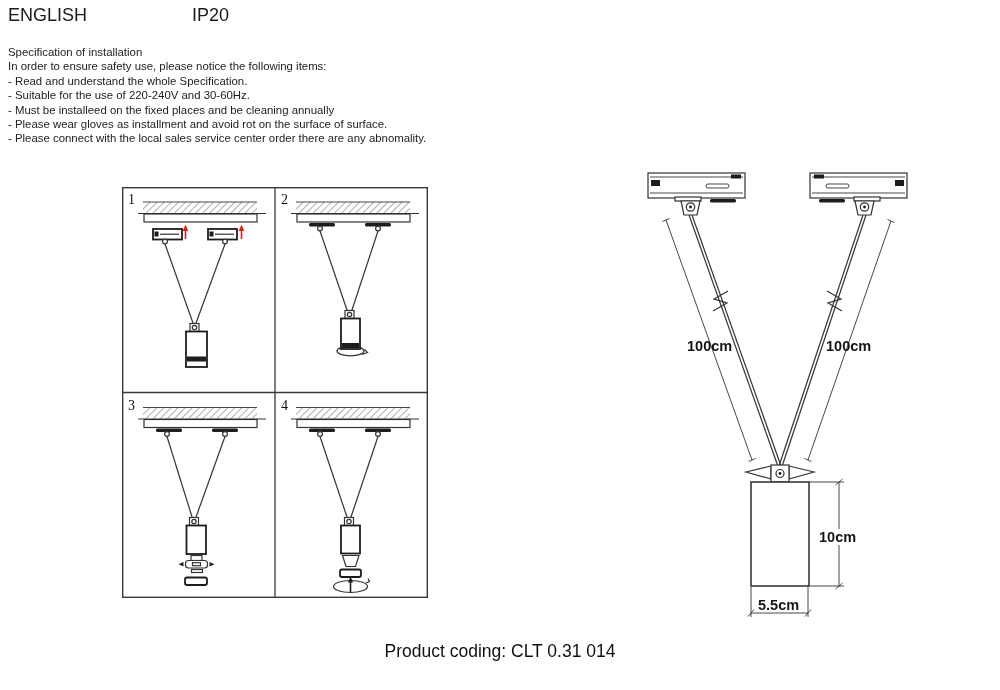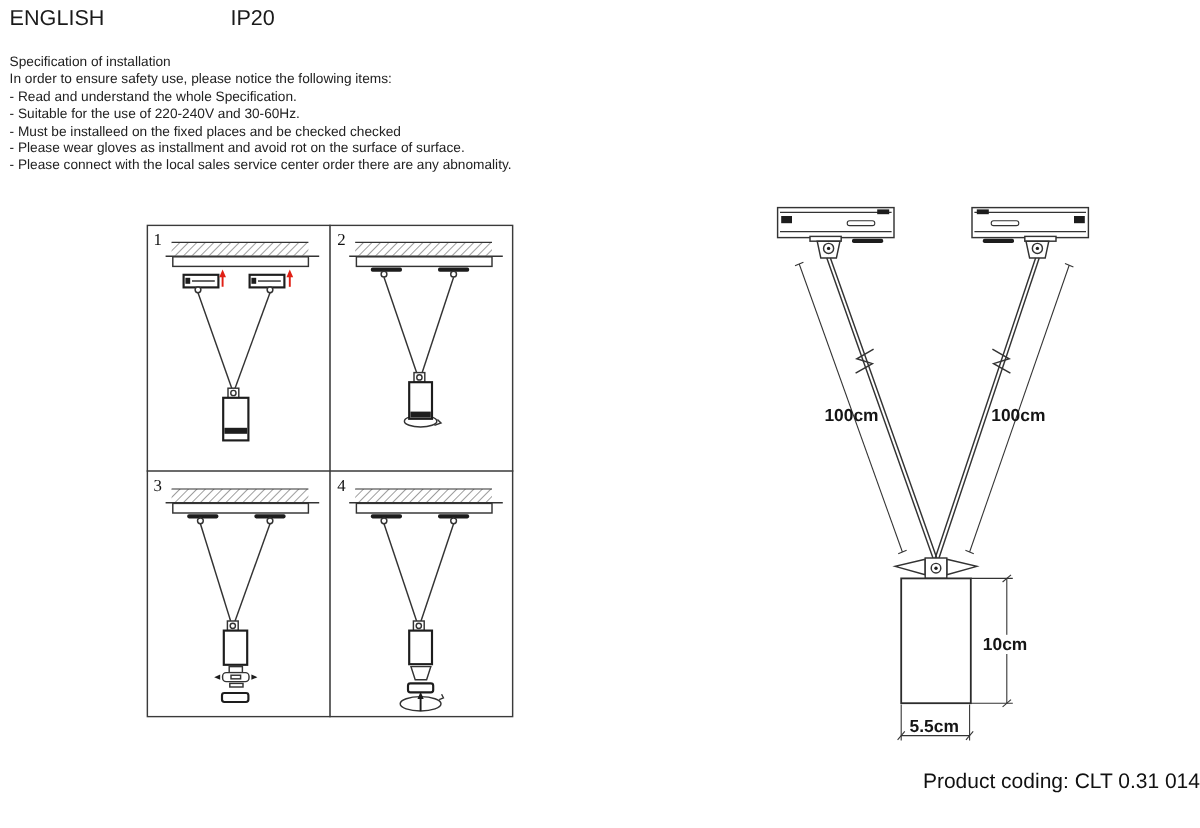--- a/index.html
+++ b/index.html
@@ -3,21 +3,21 @@
 <meta charset="utf-8">
 <style>
   html,body{margin:0;padding:0;background:#fff;}
   .page{
     position:relative;width:1000px;height:690px;background:#ffffff;
     font-family:"Liberation Sans","DejaVu Sans",sans-serif;color:#1a1a1a;overflow:hidden;
   }
   .hdr-lang{position:absolute;left:8px;top:5px;font-size:18px;line-height:20px;}
   .hdr-ip{position:absolute;left:156px;top:5px;font-size:18px;line-height:20px;margin-left:36px;}
   .spec{position:absolute;left:8px;top:29px;font-size:11.4px;line-height:14.4px;color:#222;margin-top:16px;}
-  .coding{position:absolute;left:0;top:641px;width:1000px;text-align:right;font-size:17.5px;color:#111;}
+  .coding{position:absolute;left:0;top:641px;width:1000px;text-align:center;font-size:17.5px;color:#111;}
   .diag{position:absolute;}
   .grid-svg{left:122px;top:187px;}
   .right-svg{left:630px;top:160px;}
   
   .s  {stroke:#333;fill:none;stroke-width:1.2;}
   .st {stroke:#333;fill:none;stroke-width:0.9;}
   .sw {stroke:#333;fill:#fff;stroke-width:1.2;}
   .sb {stroke:#1d1d1d;fill:#fff;stroke-width:1.8;}
   .dk {fill:#1d1d1d;stroke:none;}
   .num{font-family:"Liberation Serif","DejaVu Serif",serif;font-size:14px;fill:#111;}
@@ -29,21 +29,21 @@
 <div class="page">
 
   <div class="hdr-lang">ENGLISH</div>
   <div class="hdr-ip">IP20</div>
 
   <div class="spec">
     <div>Specification of installation</div>
     <div>In order to ensure safety use, please notice the following items:</div>
     <div>- Read and understand the whole Specification.</div>
     <div>- Suitable for the use of 220-240V and 30-60Hz.</div>
-    <div>- Must be installeed on the fixed places and be checked checked</div>
+    <div>- Must be installeed on the fixed places and be cleaning annually</div>
     <div>- Please wear gloves as installment and avoid rot on the surface of surface.</div>
     <div>- Please connect with the local sales service center order there are any abnomality.</div>
   </div>
 
   <svg class="diag grid-svg" width="306" height="411" viewBox="0 0 306 411">
     <defs>
       <pattern id="hatch" width="5" height="5" patternUnits="userSpaceOnUse" patternTransform="rotate(45)">
         <line x1="0" y1="0" x2="0" y2="5" stroke="#6a6a6a" stroke-width="1.1"></line>
       </pattern>
       <g id="ceil">

